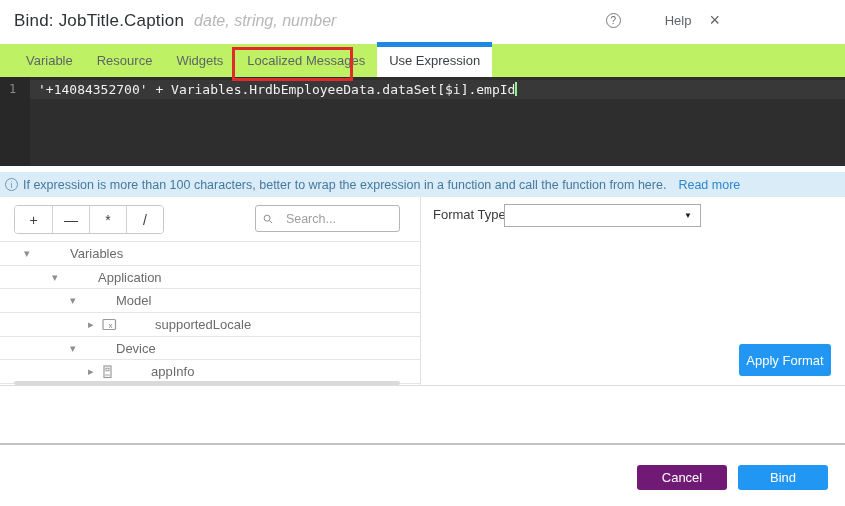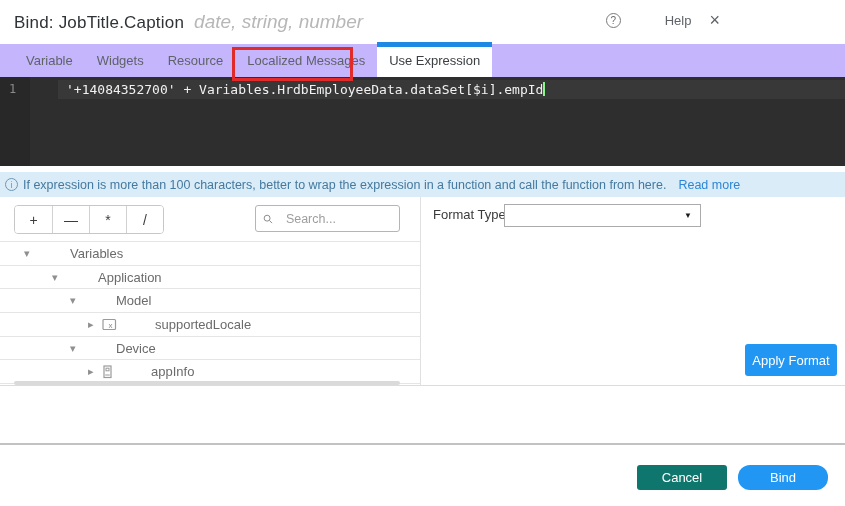--- a/index.html
+++ b/index.html
@@ -6,56 +6,56 @@
   html,body { width:845px; height:506px; }
   body {
     position: relative; background:#fff; overflow:hidden;
     font-family:"Liberation Sans", sans-serif; color:#3c4043;
   }
 
   
   .header { position:absolute; top:0; left:0; width:734px; height:44px; background:#fff; }
   .title-row { position:absolute; left:14px; top:11px; display:flex; align-items:baseline; gap:10px; }
   .dlg-title { font-size:17px; color:#2f3337; letter-spacing:.2px; }
-  .dlg-subtitle { font-size:19px; font-style:italic; color:#b7b7b7; }
+  .dlg-subtitle { font-size:16px; font-style:italic; color:#b7b7b7; }
   .header-right { position:absolute; right:14px; top:12px; display:flex; align-items:center; gap:8px; }
   .help-icon { width:15px; height:15px; border:1.4px solid #7a7a7a; border-radius:50%;
     display:inline-flex; align-items:center; justify-content:center; font-size:10px; color:#6a6a6a; }
   .help-label { font-size:13px; color:#5f6368;margin-left:36px; }
   .close-icon { font-size:18px; color:#5f6368; margin-left:10px; line-height:16px; cursor:default; }
 
   
   .tab-bar { position:absolute; top:44px; left:0; width:845px; height:33px;
-    background:#c4b5fd; display:flex; padding-left:14px; }
+    background:#bef264; display:flex; padding-left:14px; }
   .tab { padding:0 12px; font-size:13px; color:#5f6368; line-height:33px; position:relative; white-space:nowrap; }
   .tab.active { background:#fff; color:#3c4043; }
   .tab.active::before { content:""; position:absolute; top:-2px; left:0; right:0; height:5px; background:#1e88e5; }
   .annotation-box { position:absolute; border:3px solid #e12b2b; z-index:6; pointer-events:none; }
 
   
   .editor { position:absolute; top:77px; left:0; width:845px; height:89px; background:#2e2e2e; }
   .gutter { position:absolute; top:0; left:0; width:30px; height:89px; background:#282828; }
   .line-no { position:absolute; top:3px; left:9px; height:19px; line-height:19px;
     font-family:"DejaVu Sans Mono", monospace; font-size:12px; color:#8a8a8a; }
   .code-line { position:absolute; top:3px; left:30px; right:0; height:19px; line-height:19px;
     background:#383838; padding-left:8px; white-space:pre;
-    font-family:"DejaVu Sans Mono", monospace; font-size:13px; color:#f1f1f1;margin-left:28px; }
+    font-family:"DejaVu Sans Mono", monospace; font-size:13px; color:#f1f1f1; }
   .code-caret { display:inline-block; width:2px; height:14px; background:#8df58d; vertical-align:-2px; }
 
   
   .info-bar { position:absolute; top:172px; left:0; width:845px; height:25px; background:#d9ecf8;
     display:flex; align-items:center; padding-left:5px; font-size:12.5px; color:#45799f; }
   .info-icon { width:13px; height:13px; border:1px solid #6d97b5; border-radius:50%; flex:0 0 auto;
     display:inline-flex; align-items:center; justify-content:center; font-size:9px; color:#6d97b5; margin-right:5px; }
   .info-link { color:#2e86d3; margin-left:12px; cursor:default; }
 
   
   .main { position:absolute; top:197px; left:0; width:845px; height:189px; border-bottom:1px solid #dcdcdc; background:#fff; }
   .left-panel { position:absolute; top:0; left:0; width:421px; height:189px; border-right:1px solid #e0e0e0; }
-  .right-panel { position:absolute; top:0; left:421px; right:0; height:189px; }
+  .right-panel { position:absolute; top:0; left:421px; right:6px; height:189px; }
 
   .op-group { position:absolute; left:14px; top:8px; display:flex; border:1px solid #c7c7c7; border-radius:4px; overflow:hidden; background:#fff; }
   .op-btn { width:37px; height:27px; background:#fff; border:none; border-left:1px solid #d2d2d2;
     font-size:14px; color:#3c3c3c; font-family:"Liberation Sans", sans-serif; }
   .op-btn:first-child { border-left:none; }
 
   .search-box { position:absolute; left:255px; top:8px; width:145px; height:27px;
     border:1px solid #b5b5b5; border-radius:3px; background:#fff; display:flex; align-items:center; padding:0 7px; gap:13px; }
   .search-box input { border:none; outline:none; width:100%; font-size:12.5px; color:#444;
     font-family:"Liberation Sans", sans-serif; background:transparent; }
@@ -70,44 +70,44 @@
 
   .format-label { position:absolute; left:12px; top:10px; font-size:13px; color:#3a3a3a; }
   .format-select { position:absolute; left:83px; top:7px; width:197px; height:23px; background:#fff;
     border:1px solid #ababab; display:flex; align-items:center; justify-content:flex-end; padding-right:8px; }
   .select-caret { font-size:8px; color:#1a1a1a; }
   .apply-btn { position:absolute; right:8px; bottom:10px; width:92px; height:32px; background:#2196f3;
     color:#fff; border:none; border-radius:3px; font-size:13px; font-family:"Liberation Sans", sans-serif; }
 
   
   .footer-divider { position:absolute; top:443px; left:0; width:845px; height:1.5px; background:#c2c2c2; }
-  .cancel-btn { position:absolute; left:637px; top:465px; width:90px; height:25px; background:#0f766e;
+  .cancel-btn { position:absolute; left:637px; top:465px; width:90px; height:25px; background:#701a75;
     color:#fff; border:none; border-radius:3px; font-size:13px; font-family:"Liberation Sans", sans-serif; }
   .bind-btn { position:absolute; left:738px; top:465px; width:90px; height:25px; background:#2196f3;
-    color:#fff; border:none; border-radius:12px; font-size:13px; font-family:"Liberation Sans", sans-serif; }
+    color:#fff; border:none; border-radius:3px; font-size:13px; font-family:"Liberation Sans", sans-serif; }
 </style>
 </head>
 <body>
 
 <div class="header">
   <div class="title-row">
     <span class="dlg-title">Bind: JobTitle.Caption</span>
     <span class="dlg-subtitle">date, string, number</span>
   </div>
   <div class="header-right">
     <span class="help-icon">?</span>
     <span class="help-label">Help</span>
     <span class="close-icon">×</span>
   </div>
 </div>
 
 <div class="tab-bar">
     <div class="tab">Variable</div>
+    <div class="tab">Resource</div>
     <div class="tab">Widgets</div>
-    <div class="tab">Resource</div>
     <div class="tab">Localized Messages</div>
     <div class="tab active">Use Expression</div>
   </div>
 <div class="annotation-box" style="left: 232.344px; top: 47px; width: 121.047px; height: 34px;"></div>
 
 <div class="editor">
   <div class="gutter"></div>
   <div class="line-no">1</div>
   <div class="code-line"><span>'+14084352700' + Variables.HrdbEmployeeData.dataSet[$i].empId</span><span class="code-caret"></span></div>
 </div>

